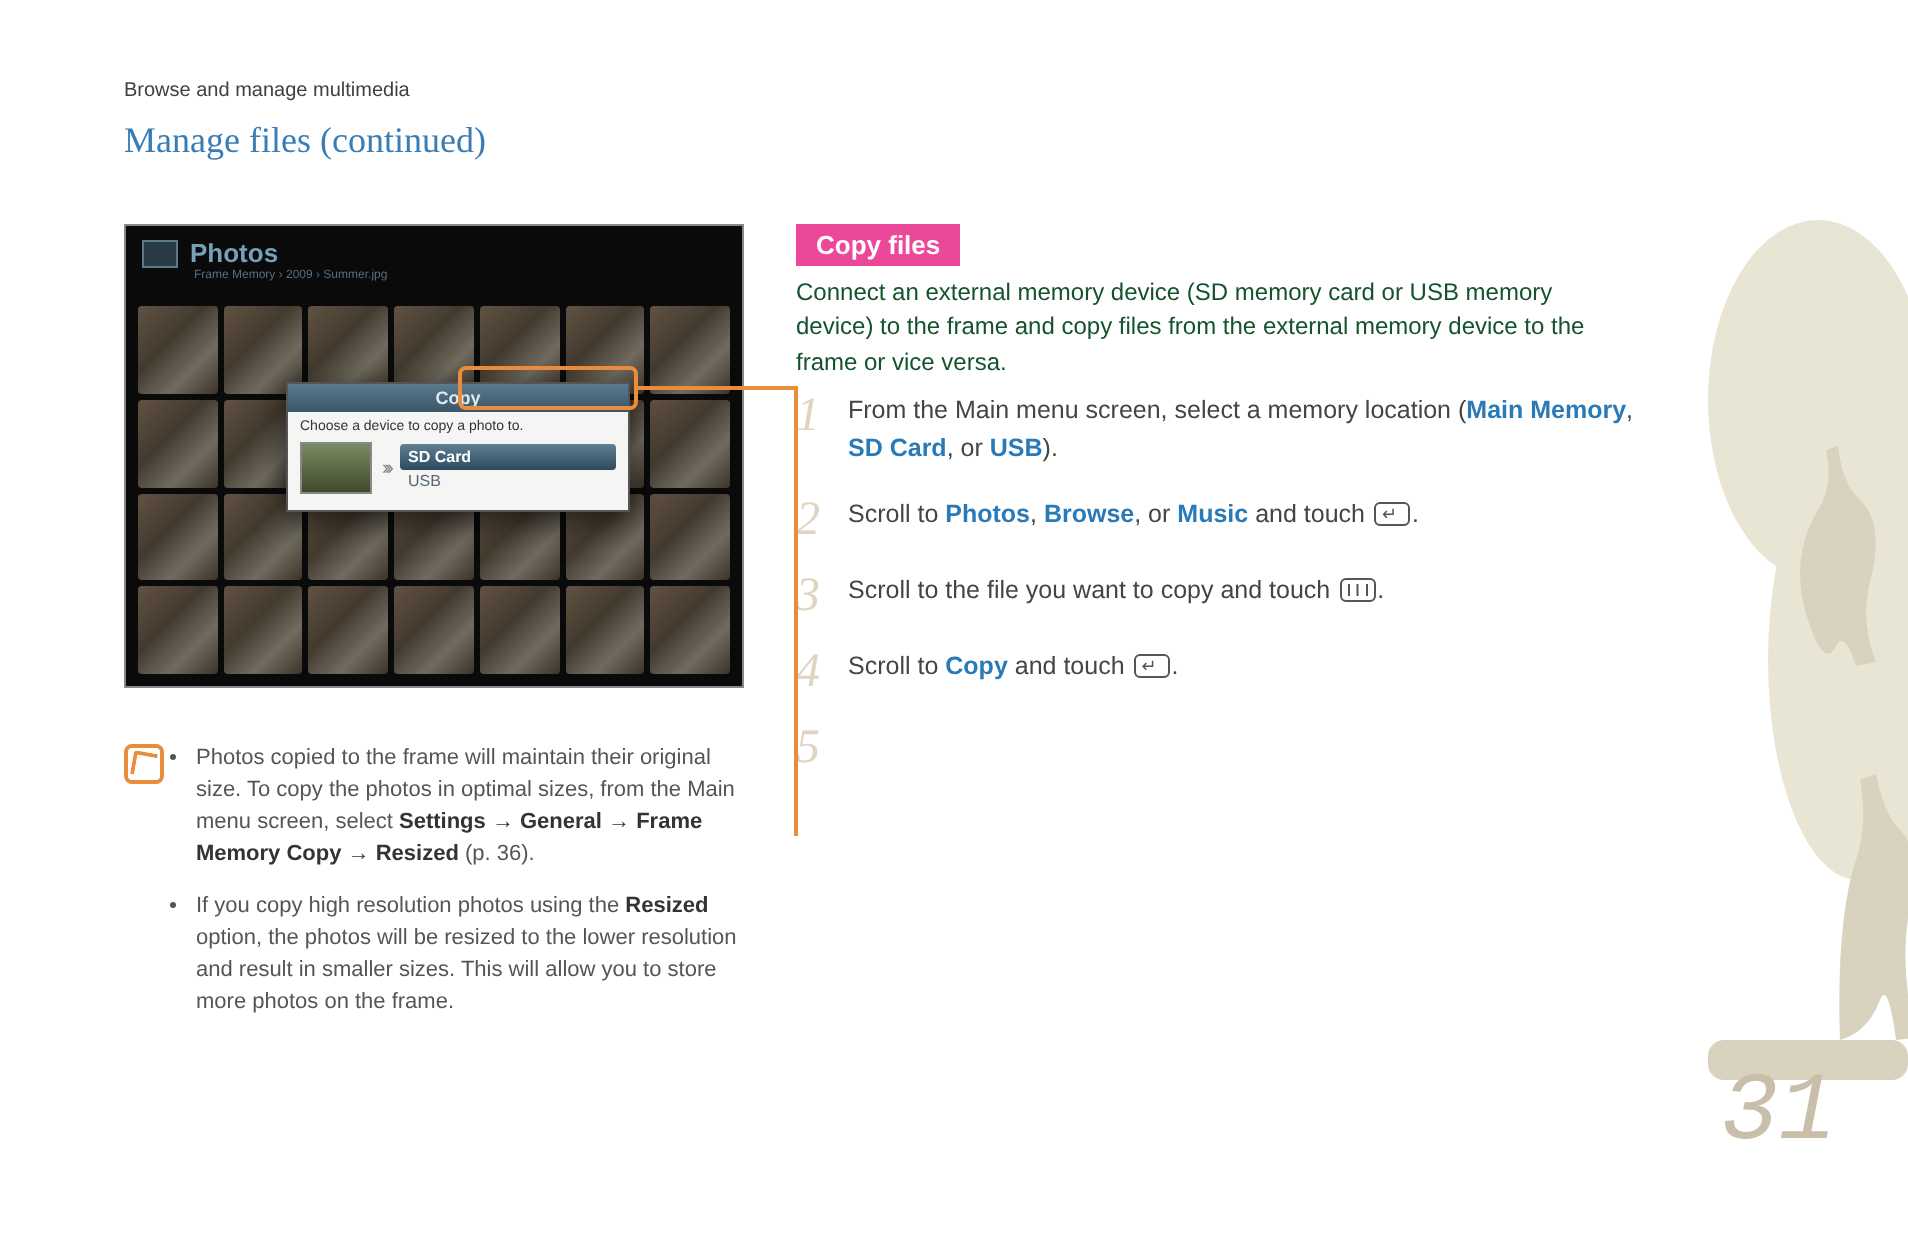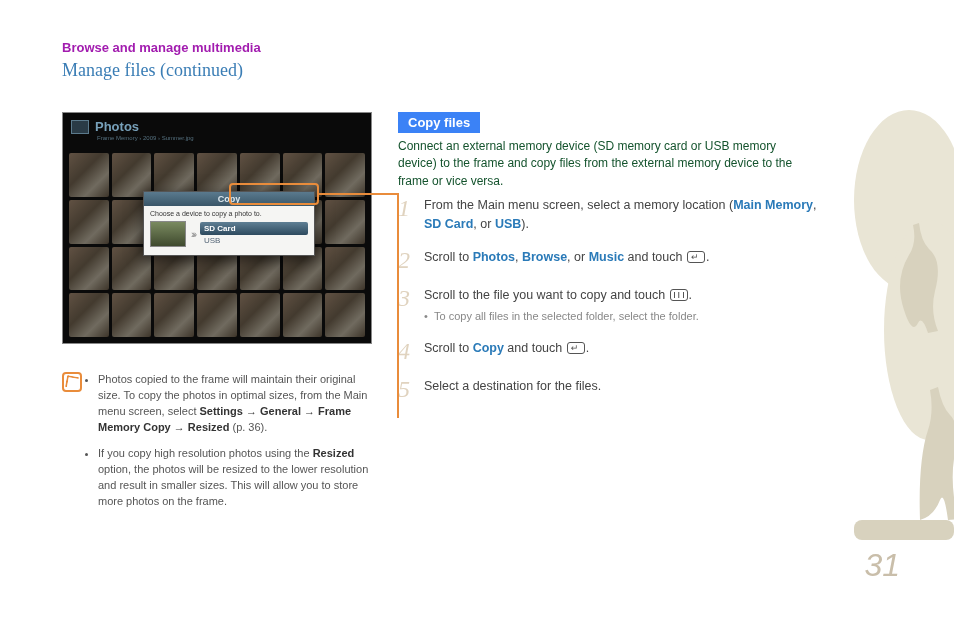--- a/index.html
+++ b/index.html
@@ -9,23 +9,23 @@
     background: #fff;
     font-family: Arial, Helvetica, sans-serif;
     position: relative;
     overflow: hidden;
     color: #444;
   }
   .breadcrumb {
     position: absolute;
     left: 62px;
     top: 40px;
-    font-size: 13px;
-    color: #a21caf;
-    font-weight: 700;
+    font-size: 10px;
+    color: #404040;
+    font-weight: 400;
   }
   .subtitle {
     position: absolute;
     left: 62px;
     top: 60px;
     font-size: 18px;
     color: #3a7db5;
     font-family: Georgia, serif;
   }
   
@@ -163,21 +163,21 @@
     color: #555;
   }
   .note-list li { list-style: disc; margin-left: 0; margin-bottom: 10px; }
   .note-list ul { padding-left: 0; list-style-position: outside; }
   .bold { font-weight: bold; color: #333; }
   
   .section-label {
     position: absolute;
     left: 398px;
     top: 112px;
-    background: #3b82f6;
+    background: #ec4899;
     color: #fff;
     font-size: 13px;
     font-weight: bold;
     padding: 3px 10px;
   }
   .intro {
     position: absolute;
     left: 398px;
     top: 138px;
     width: 420px;
@@ -258,25 +258,25 @@
   .artwork {
     position: absolute;
     right: 0;
     top: 80px;
     bottom: 0;
     width: 120px;
     pointer-events: none;
   }
   .page-num {
     position: absolute;
-    right: 54px;
+    right: 36px;
     bottom: 46px;
-    font-family: Liberation Sans, sans-serif;
+    font-family: Liberation Mono, monospace;
     font-style: italic;
-    font-size: 32px;
+    font-size: 48px;
     color: #c9beaa;
   }
 </style>
 </head>
 <body>
 
 <div class="breadcrumb">Browse and manage multimedia</div>
 <div class="subtitle">Manage files  (continued)</div>
 
 <div class="screenshot">
@@ -365,35 +365,33 @@
     <div class="step-num">2</div>
     <div class="step-body">
       <span>Scroll to </span><span class="link-blue">Photos</span><span>, </span><span class="link-blue">Browse</span><span>, or </span><span class="link-blue">Music</span><span> and touch </span><span class="icon-inline icon-enter"></span>.
     </div>
   </div>
 
   <div class="step">
     <div class="step-num">3</div>
     <div class="step-body">
       <span>Scroll to the file you want to copy and touch </span><span class="icon-inline icon-menu"></span>.
-      <div class="step-sub">To copy all files in the selected folder, select the folder.</div>
     </div>
   </div>
 
   <div class="step">
     <div class="step-num">4</div>
     <div class="step-body">
       <span>Scroll to </span><span class="link-blue">Copy</span><span> and touch </span><span class="icon-inline icon-enter"></span>.
     </div>
   </div>
 
   <div class="step">
     <div class="step-num">5</div>
     <div class="step-body">
-      <span>Select a destination for the files.</span>
     </div>
   </div>
 
 </div>
 
 <svg class="artwork" viewBox="0 0 120 540" preserveAspectRatio="xMaxYMax meet">
   <g fill="#e9e5d5">
     <ellipse cx="75" cy="120" rx="55" ry="90"></ellipse>
     <ellipse cx="95" cy="250" rx="45" ry="110"></ellipse>
   </g>

